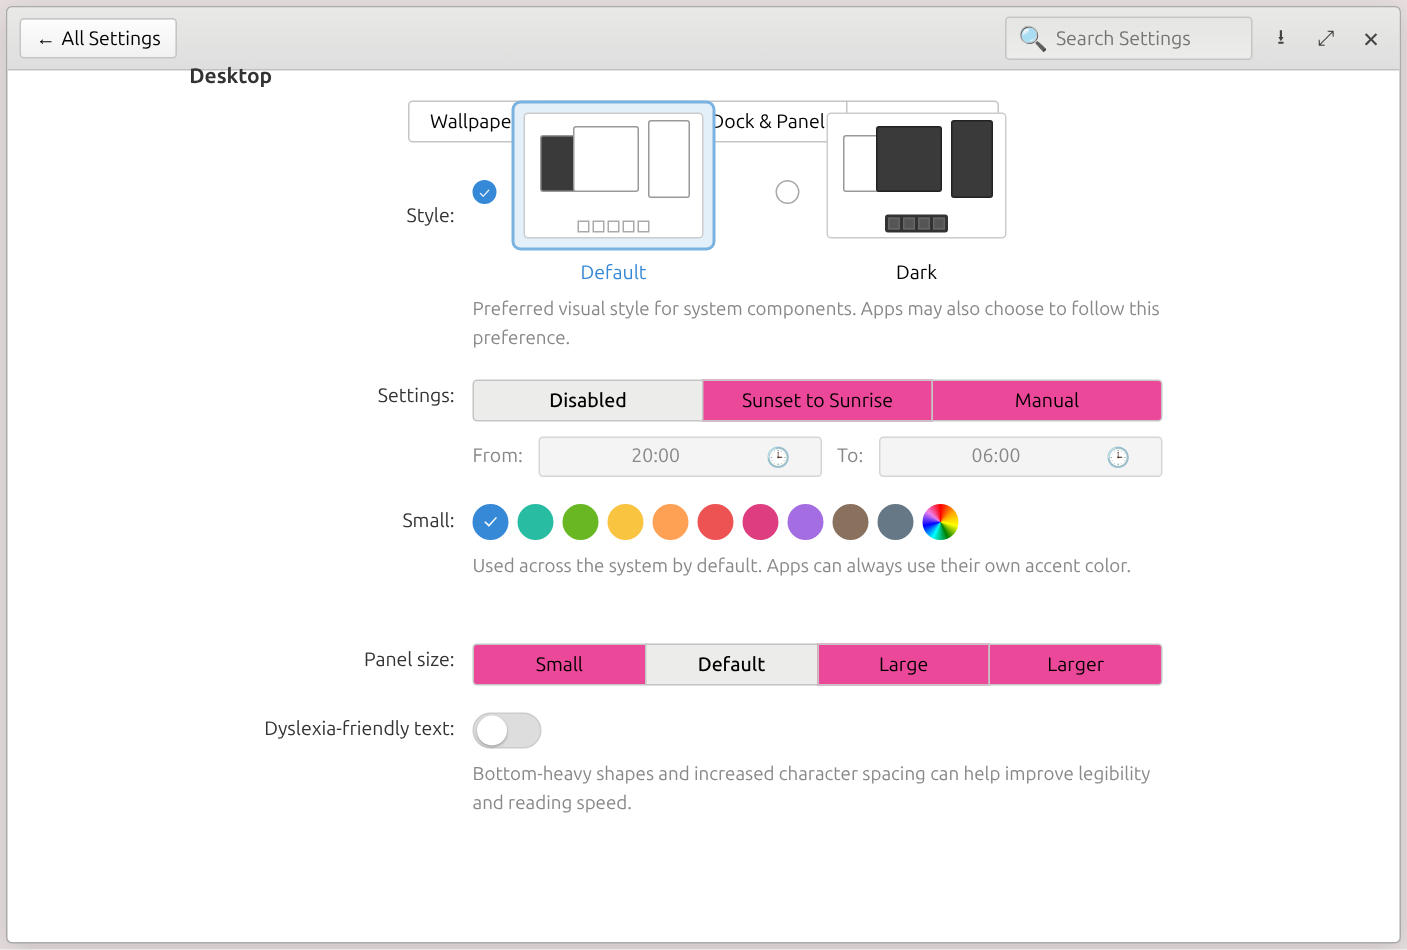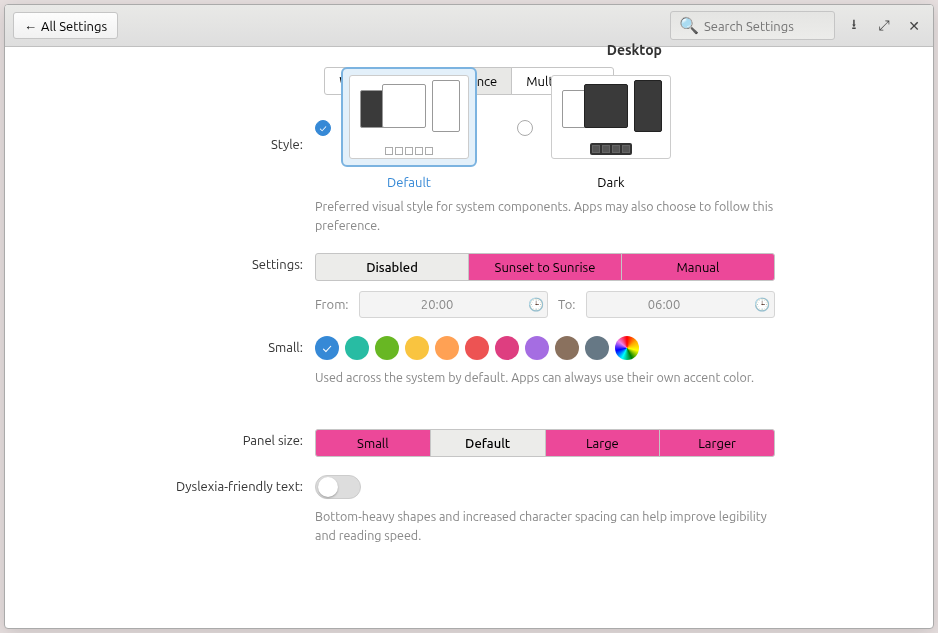--- a/index.html
+++ b/index.html
@@ -1,20 +1,20 @@
 <!DOCTYPE html>
 <html><head>
 <meta charset="utf-8">
 <style>
 * { box-sizing: border-box; margin: 0; padding: 0; font-family: -apple-system, "Segoe UI", Ubuntu, Cantarell, sans-serif; }
 body { background: #e8e0e0; padding: 4px; }
 .window { width: 930px; height: 625px; margin: 0 auto; background: #fff; border: 1px solid #aaa; border-radius: 4px; overflow: hidden; display: flex; flex-direction: column; box-shadow: 0 4px 20px rgba(0,0,0,0.15); }
 .titlebar { background: linear-gradient(#e9e9e7,#dedede); border-bottom: 1px solid #c0c0c0; height: 42px; display: flex; align-items: center; padding: 0 8px; gap: 8px; }
 .btn { background: linear-gradient(#fdfdfd,#f1f1f1); border: 1px solid #c5c5c5; border-radius: 3px; padding: 5px 10px; font-size: 13px; display: flex; align-items: center; gap: 4px; cursor: pointer; }
-.title { flex: 1; text-align: right; font-weight: 600; font-size: 14px; color: #333; margin-top: 48px; }
+.title { flex: 1; text-align: left; font-weight: 600; font-size: 14px; color: #333; margin-top: 48px; }
 .search { display: flex; align-items: center; background: linear-gradient(#e5e5e3,#ececea); border: 1px solid #c5c5c5; border-radius: 3px; padding: 4px 8px; width: 165px; }
 .search input { border: none; background: transparent; outline: none; font-size: 13px; width: 100%; color: #666; }
 .iconbtn { width: 22px; height: 22px; display: flex; align-items: center; justify-content: center; cursor: pointer; color: #444; font-size: 14px; }
 .content { flex: 1; padding: 20px 20px; overflow: auto; }
 .tabs { display: flex; justify-content: center; margin-bottom: 28px; }
 .tab { border: 1px solid #c5c5c5; padding: 6px 14px; font-size: 13px; background: #fff; cursor: pointer; margin-left: -1px; }
 .tab:first-child { border-radius: 3px 0 0 3px; margin-left: 0; }
 .tab:last-child { border-radius: 0 3px 3px 0; }
 .tab.active { background: #e8e8e6; }
 .row { display: flex; margin-bottom: 18px; }
@@ -34,21 +34,21 @@
 .radio { width: 16px; height: 16px; border: 1px solid #aaa; border-radius: 50%; background: #fff; display: inline-flex; align-items: center; justify-content: center; }
 .radio.checked { background: #3689d6; border-color: #3689d6; }
 .radio.checked::after { content: "✓"; color: #fff; font-size: 10px; }
 .desc { font-size: 12.5px; color: #888; margin-top: 8px; line-height: 1.5; }
 .seg { display: flex; }
 .seg-btn { flex: 1; border: 1px solid #c5c5c5; padding: 6px 0; font-size: 13px; text-align: center; background: #ec4899; cursor: pointer; margin-left: -1px; }
 .seg-btn:first-child { border-radius: 3px 0 0 3px; margin-left: 0; }
 .seg-btn:last-child { border-radius: 0 3px 3px 0; }
 .seg-btn.active { background: #ececea; font-weight: 500; }
 .timerow { display: flex; align-items: center; gap: 10px; margin-top: 10px; font-size: 13px; color: #888; text-align: right; }
-.timebox { flex: 1; display: flex; align-items: center; border: 1px solid #d5d5d5; background: #f4f4f4; border-radius: 3px; padding: 5px 3px; color: #888; }
+.timebox { flex: 1; display: flex; align-items: center; border: 1px solid #d5d5d5; background: #f4f4f4; border-radius: 3px; padding: 5px 20px; color: #888; }
 .timebox span { flex: 1; }
 .swatches { display: flex; gap: 6px; }
 .swatch { width: 24px; height: 24px; border-radius: 50%; cursor: pointer; display: flex; align-items: center; justify-content: center; color: #fff; font-size: 13px; }
 .rainbow { background: conic-gradient(red,orange,yellow,green,cyan,blue,violet,red); }
 .toggle { width: 46px; height: 24px; background: #ddd; border: 1px solid #ccc; border-radius: 12px; position: relative; cursor: pointer; }
 .toggle::after { content: ""; position: absolute; left: 2px; top: 1px; width: 20px; height: 20px; background: #fff; border-radius: 50%; box-shadow: 0 1px 2px rgba(0,0,0,0.3); }
 .style-label-row { margin-top:-56px; }
 </style>
 </head>
 <body>
@@ -67,20 +67,21 @@
     <div class="iconbtn">⭳</div>
     <div class="iconbtn">⤢</div>
     <div class="iconbtn">✕</div>
   </div>
 
   <div class="content">
 
     <div class="tabs">
       <div class="tab">Wallpaper</div>
       <div class="tab active">Appearance</div>
+      <div class="tab">Dock &amp; Panel</div>
       <div class="tab">Multitasking</div>
     </div>
 
     <div class="row style-label-row">
       <div class="label" style="padding-top:70px">Style:</div>
       <div class="field">
         <div class="styles">
           <span class="radio checked" style="margin-right:-30px"></span>
           <div class="style-opt">
             <div class="style-box selected">

